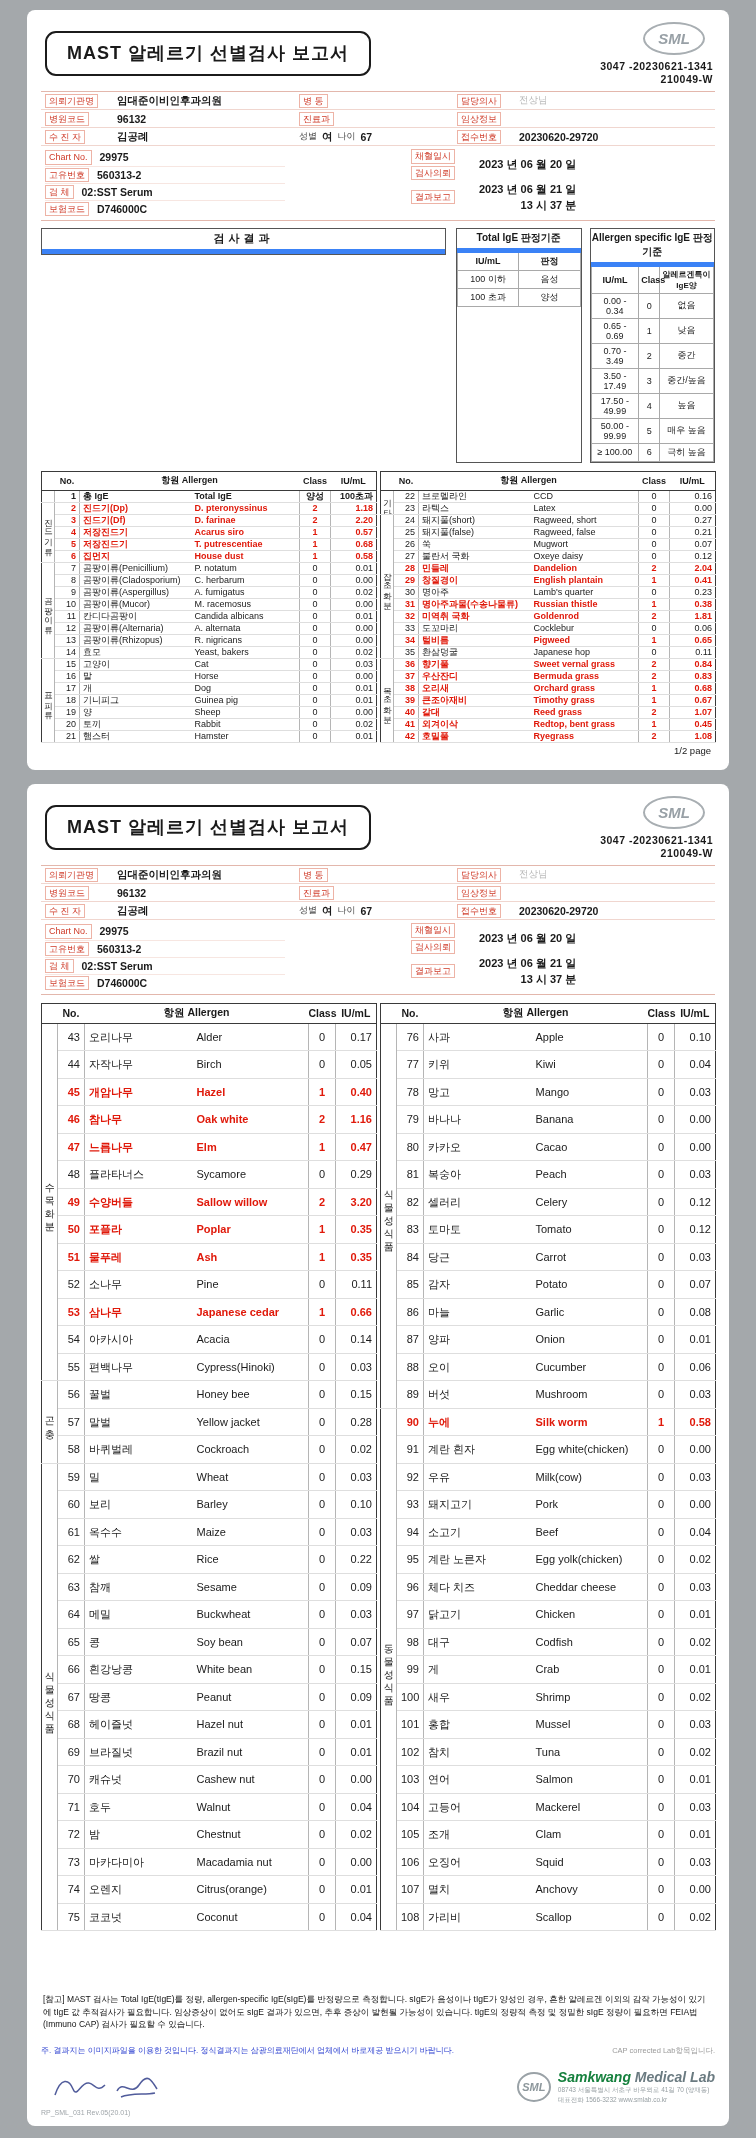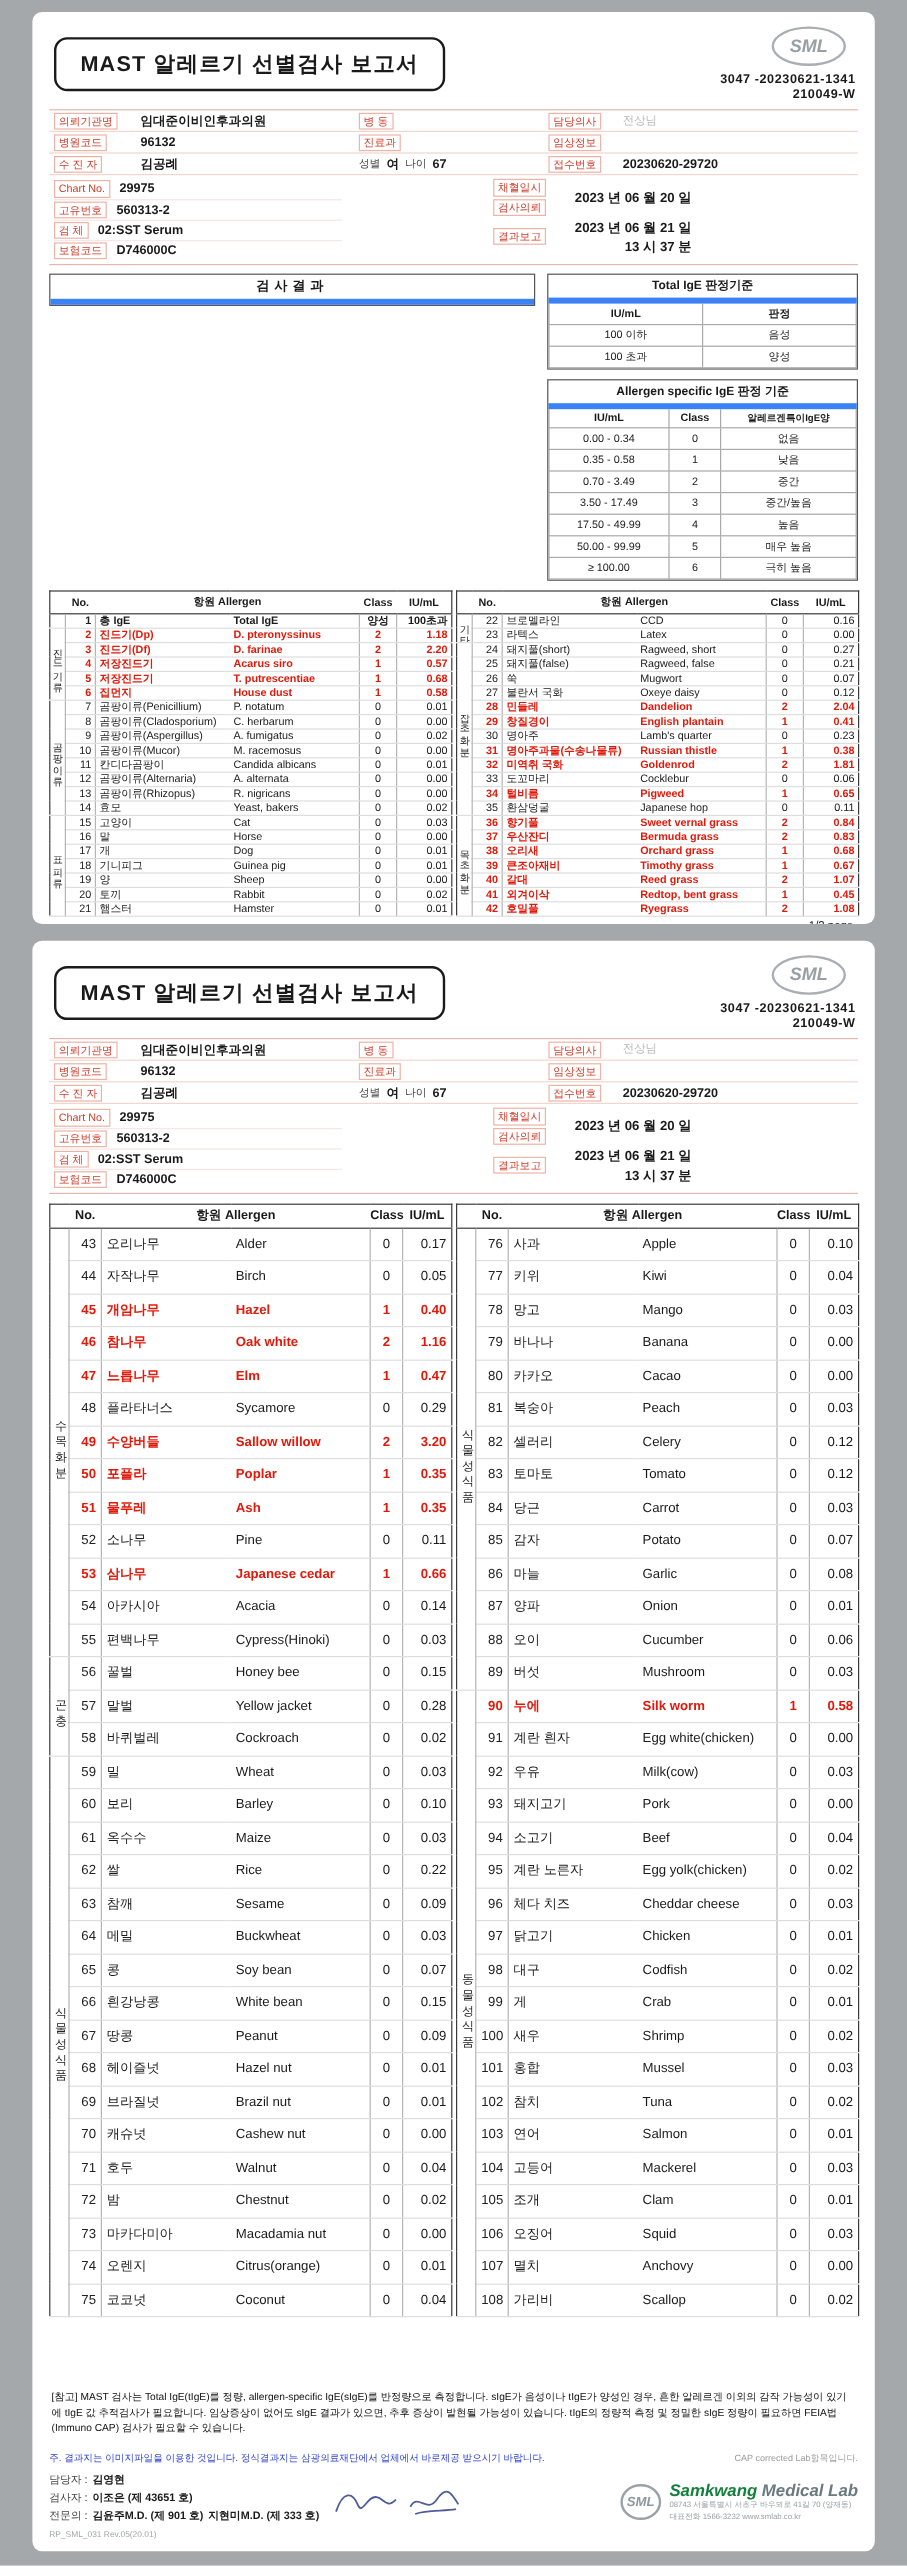--- a/index.html
+++ b/index.html
@@ -54,21 +54,21 @@
   .dval { font-weight:bold; font-size:11px; white-space:nowrap; }
   .dt-vals { display:flex; flex-direction:column; align-items:flex-end; gap:1px; }
 
   
   .results-row { display:flex; gap:10px; align-items:flex-start; margin-top:7px; flex:none; }
   .sum-box { width:405px; border:1.5px solid #555; font-size:9.5px; }
   .box-title { text-align:center; font-weight:bold; font-size:11px; border-bottom:5px solid #3b82f6; padding:2.5px 0; letter-spacing:4px; }
   .box-title.sm { font-size:10px; letter-spacing:0; }
   .sum-body { padding:6px 9px 9px 9px; line-height:1.55; }
   .sum-cont { padding-left:44px; }
-  .crit-col { flex:1; display:flex; flex-direction:column; gap:8px;border-radius:15px; }
+  .crit-col { flex:1; display:flex; gap:8px;border-radius:15px; }
   .crit-box { border:1.5px solid #555; }
   .crit-box table { width:100%; border-collapse:collapse; font-size:9px; text-align:center; table-layout:fixed; }
   .crit-box th, .crit-box td { border:1px solid #a9a9a9; padding:2px 2px; }
   .crit-box th { font-weight:bold; }
   .crit-box thead th { border-top:none; }
   .th-small { font-size:8px; }
 
   
   .tables-row { display:flex; gap:3px; margin-top:8px; flex:none; }
   .alg { border-collapse:collapse; table-layout:fixed; border:1.6px solid #3a3a3a; width:335px; }
@@ -275,21 +275,21 @@
             <th class="th-small">알레르겐특이IgE양</th>
           </tr>
             </thead>
           <tbody id="spec-rows">
               <tr>
                 <td>0.00 - 0.34</td>
                 <td>0</td>
                 <td>없음</td>
               </tr>
               <tr>
-                <td>0.35 - 0.58</td>
+                <td>0.65 - 0.69</td>
                 <td>1</td>
                 <td>낮음</td>
               </tr>
               <tr>
                 <td>0.70 - 3.49</td>
                 <td>2</td>
                 <td>중간</td>
               </tr>
               <tr>
                 <td>3.50 - 17.49</td>
@@ -1293,25 +1293,20 @@
   </div>
 
   <div class="ref-note">[참고] MAST 검사는 Total IgE(tIgE)를 정량, allergen-specific IgE(sIgE)를 반정량으로 측정합니다. sIgE가 음성이나 tIgE가 양성인 경우, 흔한 알레르겐 이외의 감작 가능성이 있기에 tIgE 값 추적검사가 필요합니다. 임상증상이 없어도 sIgE 결과가 있으면, 추후 증상이 발현될 가능성이 있습니다. tIgE의 정량적 측정 및 정밀한 sIgE 정량이 필요하면 FEIA법(Immuno CAP) 검사가 필요할 수 있습니다.</div>
   <div class="note-row">
     <span class="blue-note">주. 결과지는 이미지파일을 이용한 것입니다. 정식결과지는 삼광의료재단에서 업체에서 바로제공 받으시기 바랍니다.</span>
     <span class="cap-note">CAP corrected Lab항목입니다.</span>
   </div>
 
   <div id="ft-mount-2">
   <div class="foot">
-    <div class="staff">
-      <div><span class="slab">담당자</span> :<span class="sval">김영현</span></div>
-      <div><span class="slab">검사자</span> :<span class="sval">이조은 (제 43651 호)</span></div>
-      <div><span class="slab">전문의</span> :<span class="sval">김윤주M.D. (제 901 호)</span><span class="sval">지현미M.D. (제 333 호)</span></div>
-    </div>
     <div class="sigs">
       <svg width="58" height="30" viewBox="0 0 58 30">
             <path d="M4 22 C 10 4, 18 6, 22 16 C 26 26, 30 8, 38 10 C 44 11, 46 20, 54 12" stroke="#33408a" fill="none" stroke-width="1.5" opacity="0.85"></path>
           </svg>
       <svg width="54" height="30" viewBox="0 0 54 30">
             <path d="M6 18 C 12 6, 20 24, 28 12 S 40 6, 46 16 M10 24 C 20 20, 34 22, 44 20" stroke="#33408a" fill="none" stroke-width="1.5" opacity="0.85"></path>
           </svg>
     </div>
     <div class="lab-brand">
       <div class="lab-circle">SML</div>

